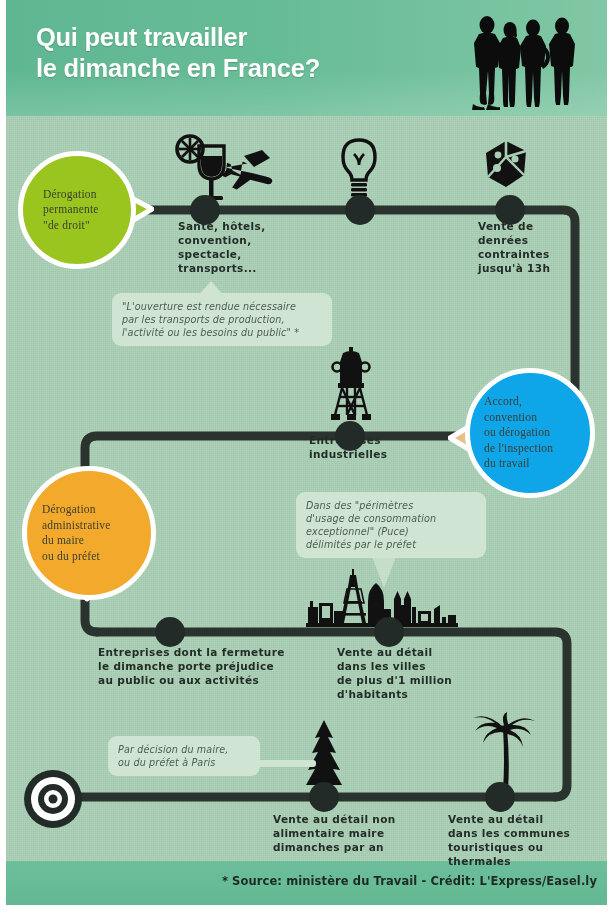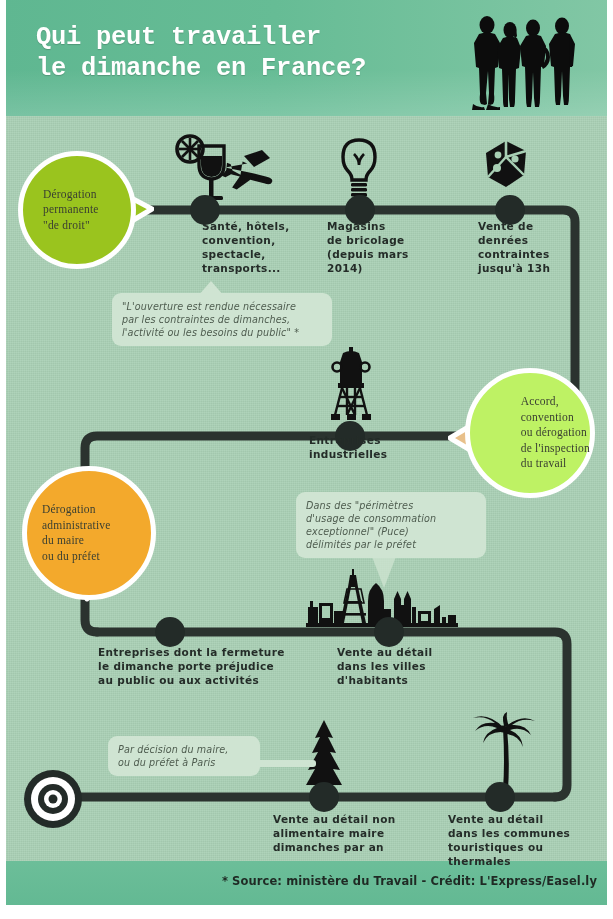--- a/index.html
+++ b/index.html
@@ -29,21 +29,21 @@
   }
   #header-sheen{
     position:absolute;left:0;top:0;width:613px;height:116px;
     background:linear-gradient(180deg, rgba(255,255,255,0) 60%, rgba(255,255,255,.16) 100%);
   }
   #title{
     position:absolute;left:36px;top:22px;width:360px;
     color:#ffffff;font-weight:bold;font-size:25.5px;line-height:31px;
     letter-spacing:-.3px;
     text-shadow:0 1px 1px rgba(0,0,0,.18);
-    font-family:Liberation Mono, monospace;
+    font-family:Liberation Sans, sans-serif;
   }
   #people{position:absolute;right:28px;top:14px;width:120px;height:100px;}
 
   
   #footer{
     position:absolute;left:0;bottom:14px;width:613px;height:44px;z-index:4;
     background:linear-gradient(180deg,#6cbe99 0%,#63b993 100%);
   }
   #footer-text{
     position:absolute;right:16px;top:13px;
@@ -201,45 +201,39 @@
       <path d="M26 4 L26 20 L46 14" fill="none" stroke="#a8cfb4" stroke-width="2.6"></path>
       <path d="M26 20 L8 40" fill="none" stroke="#a8cfb4" stroke-width="2.4"></path>
       <path d="M26 20 L44 38" fill="none" stroke="#a8cfb4" stroke-width="2.4"></path>
     </g>
   </svg>
 
   <div class="node" style="left:190px;top:195px;"></div>
   <div class="node" style="left:345px;top:195px;"></div>
   <div class="node" style="left:495px;top:195px;"></div>
 
-  <div class="nlabel" style="left:178px;top:219px;width:120px;margin-left:24px;">
+  <div class="nlabel" style="left:178px;top:219px;width:120px;">
     <div>Santé, hôtels,</div>
     <div>convention,</div>
     <div>spectacle,</div>
     <div>transports...</div>
-  </div>
-  <div class="nlabel" style="left:327px;top:219px;width:130px;">
-    <div>Magasins</div>
-    <div>de bricolage</div>
-    <div>(depuis mars</div>
-    <div>2014)</div>
   </div>
   <div class="nlabel" style="left:478px;top:219px;width:125px;">
     <div>Vente de</div>
     <div>denrées</div>
     <div>contraintes</div>
     <div>jusqu'à 13h</div>
   </div>
 
   <svg class="qtail" style="left:196px;top:281px;width:30px;height:16px;" viewBox="0 0 30 16">
     <path d="M15 0 L28 15 L2 15 Z" fill="#cfe4d2"></path>
   </svg>
   <div class="quote" style="left:112px;top:293px;width:220px;">
     <div>"L'ouverture est rendue nécessaire</div>
-    <div>par les contraintes de dimanches,</div>
+    <div>par les transports de production,</div>
     <div>l'activité ou les besoins du public" *</div>
   </div>
 
   <svg class="icon" style="left:325px;top:345px;width:52px;height:78px;" viewBox="0 0 52 78">
     <g fill="#111111">
       <path d="M24 2 h4 v5 h-4 z"></path>
       <path d="M18 8 q8 -4 16 0 l3 9 0 22 -22 0 0 -22 z"></path>
       <rect x="13" y="38" width="26" height="5"></rect>
       <circle cx="12" cy="22" r="4.5" fill="none" stroke="#111" stroke-width="2.6"></circle>
       <circle cx="40" cy="22" r="4.5" fill="none" stroke="#111" stroke-width="2.6"></circle>
@@ -260,21 +254,21 @@
   </svg>
   <div class="node" style="left:335px;top:421px;"></div>
   <div class="nlabel" style="left:309px;top:433px;width:130px;">
     <div>Entreprises</div>
     <div>industrielles</div>
   </div>
 
   <svg class="tail" style="left:448px;top:415px;width:36px;height:46px;" viewBox="0 0 36 46">
     <path d="M34 4 L2 23 L34 42 Z" fill="#e8c08a" stroke="#ffffff" stroke-width="5" stroke-linejoin="round"></path>
   </svg>
-  <div class="bubble" style="left:465px;top:368px;width:130px;height:130px;background:#bef264;justify-content:flex-end;padding-left:14px;">
+  <div class="bubble" style="left:465px;top:368px;width:130px;height:130px;background:#0ea5e9;justify-content:flex-start;padding-left:14px;">
     <div class="btext">
       <div>Accord,</div>
       <div>convention</div>
       <div>ou dérogation</div>
       <div>de l'inspection</div>
       <div>du travail</div>
     </div>
   </div>
 
   <svg class="tail" style="left:68px;top:565px;width:42px;height:38px;" viewBox="0 0 42 38">
@@ -339,20 +333,21 @@
   <div class="node" style="left:374px;top:617px;"></div>
 
   <div class="nlabel" style="left:98px;top:645px;width:240px;">
     <div>Entreprises dont la fermeture</div>
     <div>le dimanche porte préjudice</div>
     <div>au public ou aux activités</div>
   </div>
   <div class="nlabel" style="left:337px;top:645px;width:170px;">
     <div>Vente au détail</div>
     <div>dans les villes</div>
+    <div>de plus d'1 million</div>
     <div>d'habitants</div>
   </div>
 
   <div class="quote" style="left:108px;top:736px;width:152px;">
     <div>Par décision du maire,</div>
     <div>ou du préfet à Paris</div>
   </div>
   <div class="qconn" style="left:256px;top:760px;width:60px;height:7px;border-radius:3px;"></div>
 
   <svg id="target" style="left:22px;top:768px;width:62px;height:62px;" viewBox="0 0 62 62">

